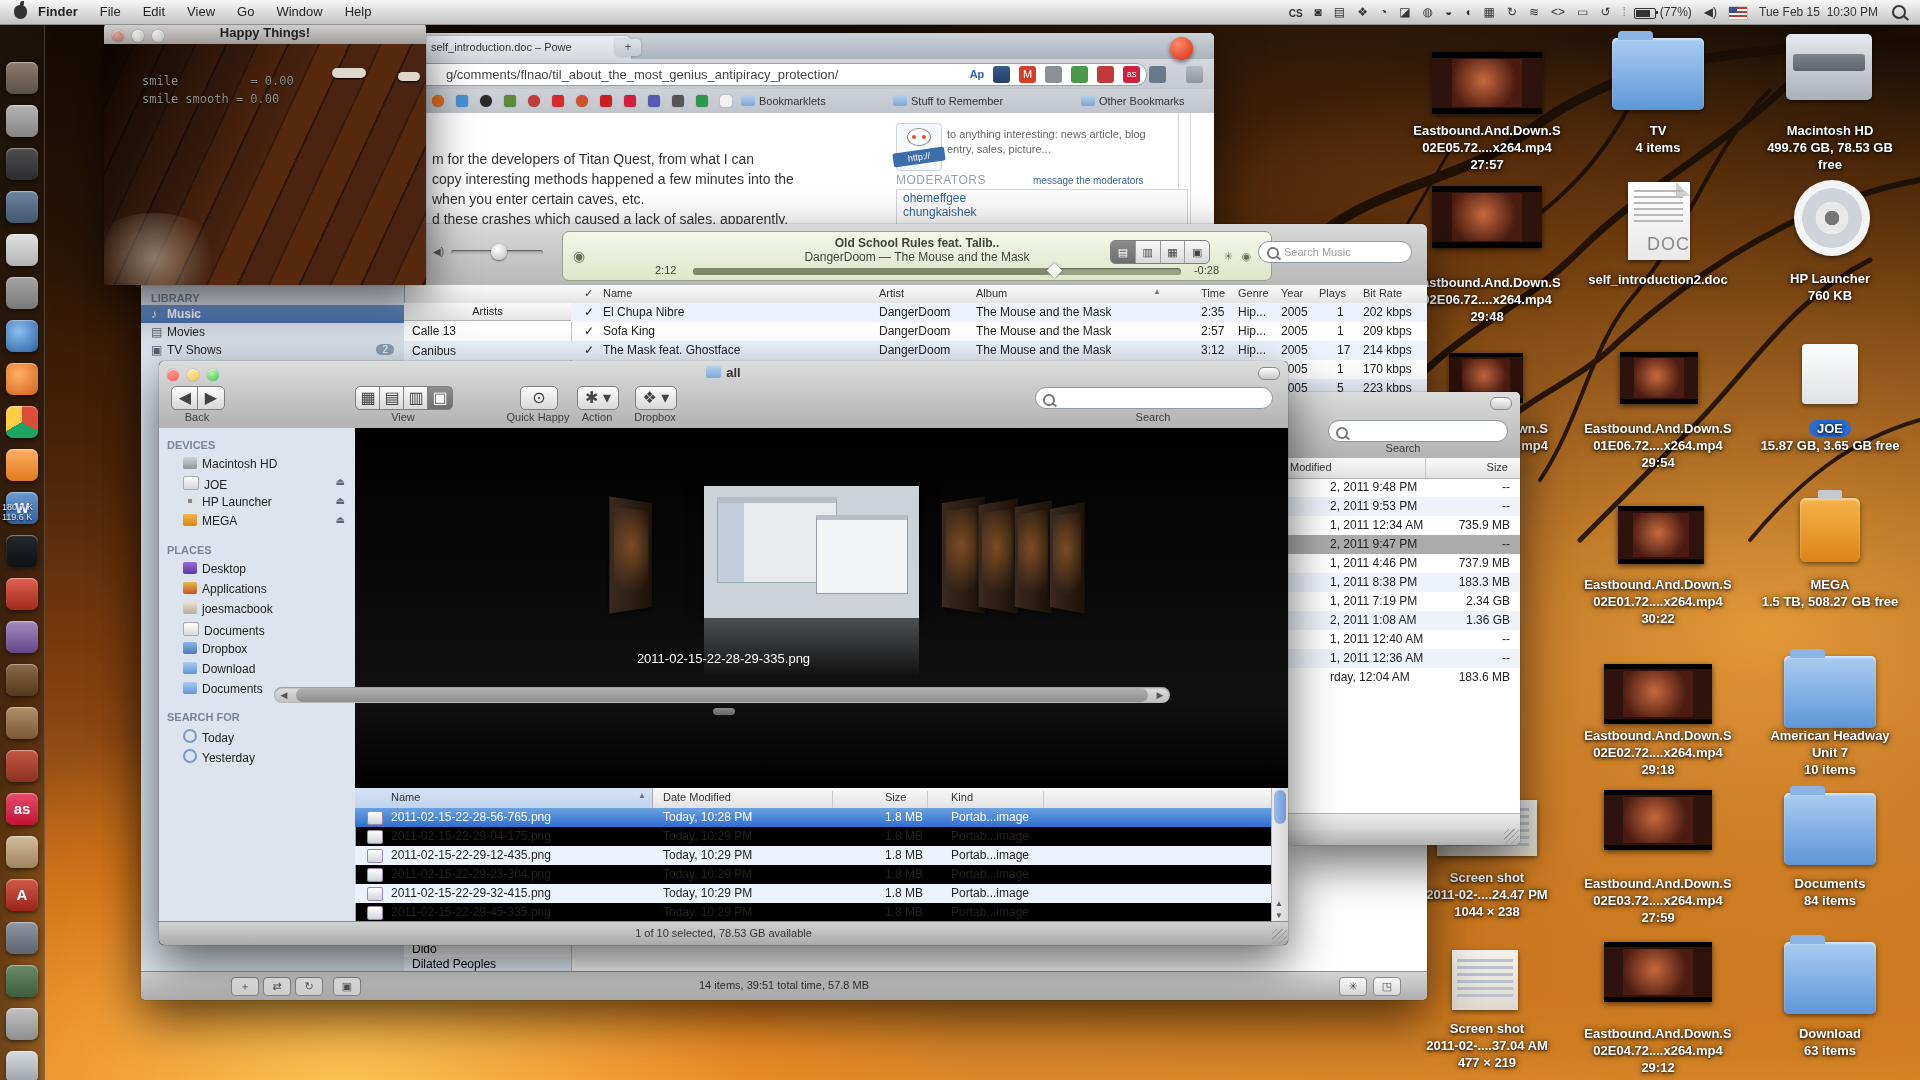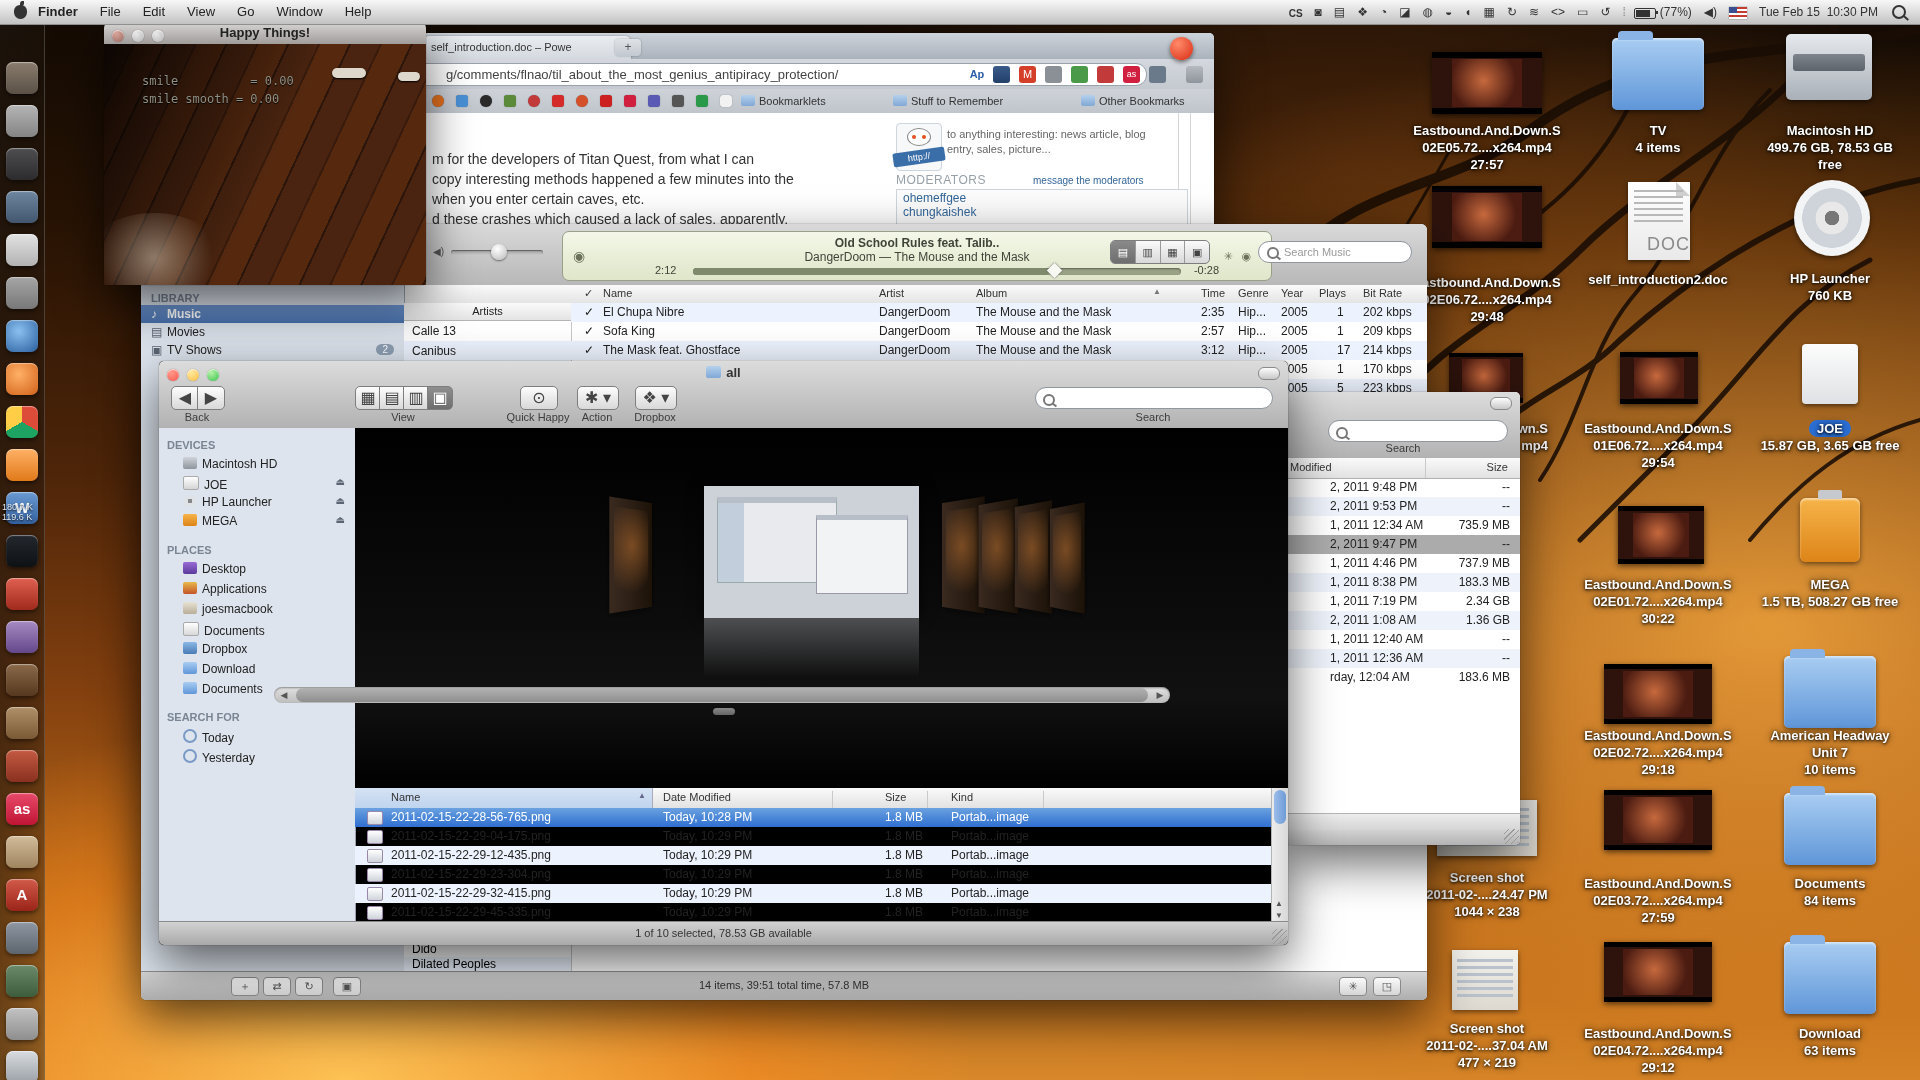--- a/index.html
+++ b/index.html
@@ -663,20 +663,21 @@
           </div>
           <div class="w2"></div>
         </div>
       <div class="refl"></div>
     </div>
     <div class="cfs" style="left:570px;top:72px;width:74px;height:110px;transform:perspective(500px) rotateY(-55deg)"></div>
     <div class="cfs" style="left:605px;top:74px;width:74px;height:108px;transform:perspective(500px) rotateY(-58deg)"></div>
     <div class="cfs" style="left:640px;top:76px;width:74px;height:106px;transform:perspective(500px) rotateY(-60deg)"></div>
     <div class="cfs" style="left:674px;top:78px;width:74px;height:104px;transform:perspective(500px) rotateY(-62deg)"></div>
   </div>
+  <div class="cfname">2011-02-15-22-28-29-335.png</div>
   <div class="cfbar">
     <span class="ar" style="left:3px">◀</span>
     <span class="th"></span>
     <span class="ar" style="right:3px">▶</span>
   </div>
   <div class="dimp"></div>
   <div class="lhead">
     <span class="nsel"></span>
     <span style="left:36px">Name</span>
     <span style="left:283px;font-size:8px;color:#668">▲</span>

